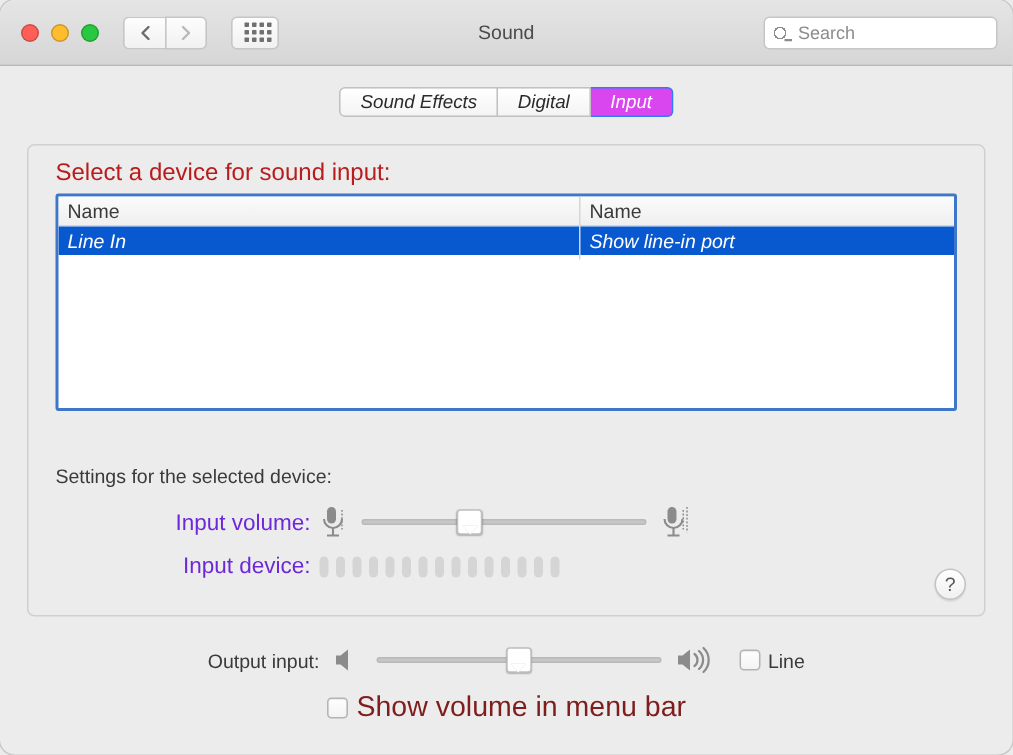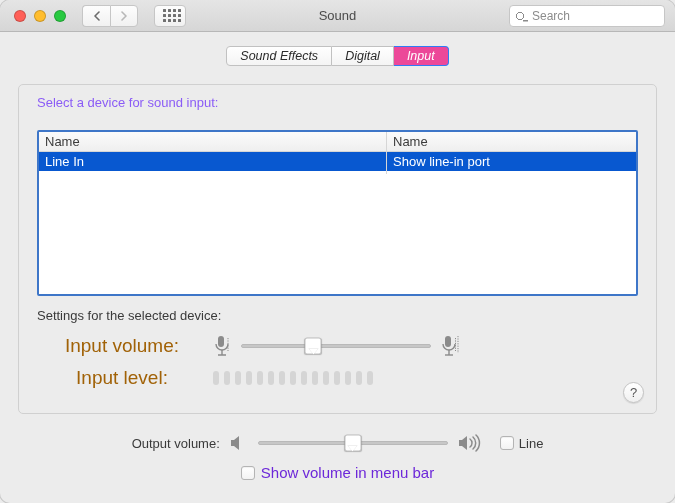--- a/index.html
+++ b/index.html
@@ -1,19 +1,19 @@
 <!DOCTYPE html>
 <html><head>
 <meta charset="utf-8">
 <style>
   * { box-sizing: border-box; margin: 0; padding: 0; font-family: -apple-system, "Helvetica Neue", Helvetica, Arial, sans-serif; }
   body { width: 675px; height: 503px; background: #ececec; overflow: hidden; border-radius: 10px; box-shadow: 0 0 0 1px rgba(0,0,0,0.15); }
 
   
-  .titlebar { height: 32px; display: flex; align-items: center; padding: 0 10px; background: linear-gradient(#e5e5e5,#d6d6d6); border-bottom: 1px solid #b7b7b7; gap: 10px; }
+  .titlebar { height: 44px; display: flex; align-items: center; padding: 0 10px; background: linear-gradient(#e5e5e5,#d6d6d6); border-bottom: 1px solid #b7b7b7; gap: 10px; }
   .traffic { display: flex; gap: 8px; padding-left: 4px; }
   .light { width: 12px; height: 12px; border-radius: 50%; border: 0.5px solid rgba(0,0,0,0.2); }
   .light.red { background:#ff5f57; } .light.yellow { background:#ffbd2e; } .light.green { background:#28c940; }
   .nav-group { display:flex; margin-left: 6px; }
   .nav-btn { width: 28px; height: 22px; background: linear-gradient(#fdfdfd,#f1f1f1); border:1px solid #c6c6c6; display:flex; align-items:center; justify-content:center; font-size:12px; color:#6a6a6a; }
   .nav-btn:first-child { border-radius:4px 0 0 4px; border-right:0; }
   .nav-btn:last-child { border-radius:0 4px 4px 0; }
   .appgrid-btn { width: 32px; height: 22px; margin-left: 6px; background: linear-gradient(#fdfdfd,#f1f1f1); border:1px solid #c6c6c6; border-radius:4px; display:flex; align-items:center; justify-content:center; }
   .appgrid-dots { width:14px; display:grid; grid-template-columns:repeat(4,3px); grid-auto-rows:3px; gap:2px; }
   .appgrid-dots span { background:#707070; border-radius:0.5px; }
@@ -23,58 +23,58 @@
   .search::placeholder { color:#8c8c8c; }
 
   .content { padding: 14px 18px 12px 18px; }
 
   
   .tabs { display:flex; justify-content:center; margin-bottom: 18px; font-style: italic; }
   .tab { height: 20px; padding: 0 13px; font-size:12.5px; border:1px solid #c1c1c1; background:linear-gradient(#fff,#f4f4f4); display:flex; align-items:center; color:#2b2b2b; }
   .tab + .tab { border-left:0; }
   .tab:first-child { border-radius:4px 0 0 4px; }
   .tab:last-child { border-radius:0 4px 4px 0; }
-  .tab.active { background:#ec4899; color:#fff; border-color:#2f7bf6; }
+  .tab.active { background:#d946ef; color:#fff; border-color:#2f7bf6; }
 
   
   .panel { border:1px solid #d0d0d0; border-radius:5px; padding: 10px 18px 14px 18px; position:relative; }
-  .section-label { font-size:13px; color:#8b5cf6; margin-bottom: 20px; }
-
-  .device-table { border:2px solid #3e76c8; border-radius:2px; background:#fff; height: 166px; overflow:hidden; font-size:13px; }
+  .section-label { font-size:16px; color:#b91c1c; margin-bottom: 4px; }
+
+  .device-table { border:2px solid #3e76c8; border-radius:2px; background:#fff; height: 145px; overflow:hidden; font-size:13px; }
   .thead { display:flex; background:linear-gradient(#fbfbfb,#efefef); border-bottom:1px solid #d6d6d6; height: 20px; align-items:center; color:#3b3b3b; }
   .thead .col { padding:0 6px; }
   .col.name { flex: 0 0 348px; border-right:1px solid #d6d6d6; height:100%; display:flex; align-items:center; }
   .col.type { flex:1; }
   .trow { display:flex; height:19px; align-items:center; }
-  .trow .col { padding:12px 6px; }
+  .trow .col { padding:12px 6px;font-style:italic; }
   .trow.selected { background:#0858d0; color:#fff; }
 
-  .settings-label { font-size:13px; color:#3a3a3a; margin-top: 12px; margin-bottom: 12px; }
+  .settings-label { font-size:13px; color:#3a3a3a; margin-top: 36px; margin-bottom: 12px; }
 
   .form-row { display:flex; align-items:center; margin-bottom: 10px; }
-  .form-row .lab { width: 176px; text-align:center; font-size:19px; color:#a16207; padding-right: 6px; }
+  .form-row .lab { width: 176px; text-align:right; font-size:15px; color:#6d28d9; padding-right: 6px; }
 
   .slider-wrap { display:flex; align-items:center; gap:10px; }
   .slider-track { width: 190px; height: 4px; background:#c7c7c7; border-radius:2px; border:0.5px solid #b9b9b9; position:relative; }
   .slider-knob { position:absolute; top:50%; transform:translate(-50%,-50%); width:17px; height:17px; background:#fff; border:0.5px solid #bfbfbf; border-radius:2.5px; box-shadow:0 0.5px 1px rgba(0,0,0,0.25); }
   .slider-knob::after{ content:""; position:absolute; bottom:-6px; left:50%; transform:translateX(-50%); border:5px solid transparent; border-top:6px solid #fff; filter: drop-shadow(0 0.5px 0.5px rgba(0,0,0,0.25)); }
 
   .level-dots { display:flex; gap:5px; }
   .level-dots span { width:6px; height:14px; border-radius:3px; background:#d5d5d5; }
 
   .help-btn { position:absolute; right:12px; bottom:10px; width:21px; height:21px; border-radius:50%; background:linear-gradient(#fff,#f0f0f0); border:1px solid #c3c3c3; font-size:13px; color:#555; display:flex; align-items:center; justify-content:center; box-shadow:0 1px 1px rgba(0,0,0,0.1); }
 
   
   .output-row { display:flex; align-items:center; justify-content:center; margin-top: 20px; gap:10px; font-size:13px; color:#3a3a3a; }
   .output-row .lab { text-align:right; }
   .out-track { width:190px; height:4px; background:#c7c7c7; border-radius:2px; border:0.5px solid #b9b9b9; position:relative; }
   .out-knob { position:absolute; top:50%; left:50%; transform:translate(-50%,-50%); width:17px; height:17px; background:#fff; border:0.5px solid #bfbfbf; border-radius:2.5px; box-shadow:0 0.5px 1px rgba(0,0,0,0.25); }
   .out-knob::after{ content:""; position:absolute; bottom:-6px; left:50%; transform:translateX(-50%); border:5px solid transparent; border-top:6px solid #fff; filter: drop-shadow(0 0.5px 0.5px rgba(0,0,0,0.25)); }
 
-  .checkbox-row { display:flex; align-items:center; justify-content:center; margin-top: 12px; gap:6px; font-size:15px; color:#6d28d9; }
+  .checkbox-row { display:flex; align-items:center; justify-content:center; margin-top: 12px; gap:6px; font-size:19px; color:#7f1d1d; }
   .cbox { width:14px; height:14px; border:1px solid #b4b4b4; border-radius:3px; background:linear-gradient(#fff,#f3f3f3); box-shadow: inset 0 0.5px 1px rgba(0,0,0,0.1); }
 
   .mute-group { display:flex; align-items:center; gap:5px; margin-left:4px; }
 
   svg.mic { width:18px; height:22px; }
   svg.spk { width:18px; height:16px; }
 </style>
 </head>
 <body>
 
@@ -162,21 +162,21 @@
           <path d="M2 9a6 6 0 0 0 12 0" stroke="#8b8b8b" stroke-width="1.4" fill="none"></path>
           <line x1="8" y1="15" x2="8" y2="20" stroke="#8b8b8b" stroke-width="1.4"></line>
           <line x1="4" y1="20" x2="12" y2="20" stroke="#8b8b8b" stroke-width="1.4"></line>
           <line x1="14.5" y1="3" x2="14.5" y2="16" stroke="#8b8b8b" stroke-width="1" stroke-dasharray="1.2 1.2"></line>
           <line x1="17" y1="1" x2="17" y2="18" stroke="#8b8b8b" stroke-width="1" stroke-dasharray="1.2 1.2"></line>
         </svg>
       </div>
     </div>
 
     <div class="form-row">
-      <div class="lab">Input level:</div>
+      <div class="lab">Input device:</div>
       <div class="level-dots" id="level-dots">
           <span></span>
           <span></span>
           <span></span>
           <span></span>
           <span></span>
           <span></span>
           <span></span>
           <span></span>
           <span></span>
@@ -186,21 +186,21 @@
           <span></span>
           <span></span>
           <span></span>
         </div>
     </div>
 
     <div class="help-btn">?</div>
   </div>
 
   <div class="output-row">
-    <div class="lab">Output volume:</div>
+    <div class="lab">Output input:</div>
     <svg class="spk" viewBox="0 0 18 16">
       <path d="M1 5h3l5-4v14l-5-4H1z" fill="#8b8b8b"></path>
     </svg>
     <div class="out-track">
       <div class="out-knob" id="ov-knob" style="left: 50%;"></div>
     </div>
     <svg width="28" height="18" viewBox="0 0 28 18">
       <path d="M1 6h3l5-4v14l-5-4H1z" fill="#8b8b8b"></path>
       <path d="M12 5a5 5 0 0 1 0 8" stroke="#8b8b8b" stroke-width="1.5" fill="none" stroke-linecap="round"></path>
       <path d="M15 3a8 8 0 0 1 0 12" stroke="#8b8b8b" stroke-width="1.5" fill="none" stroke-linecap="round"></path>

